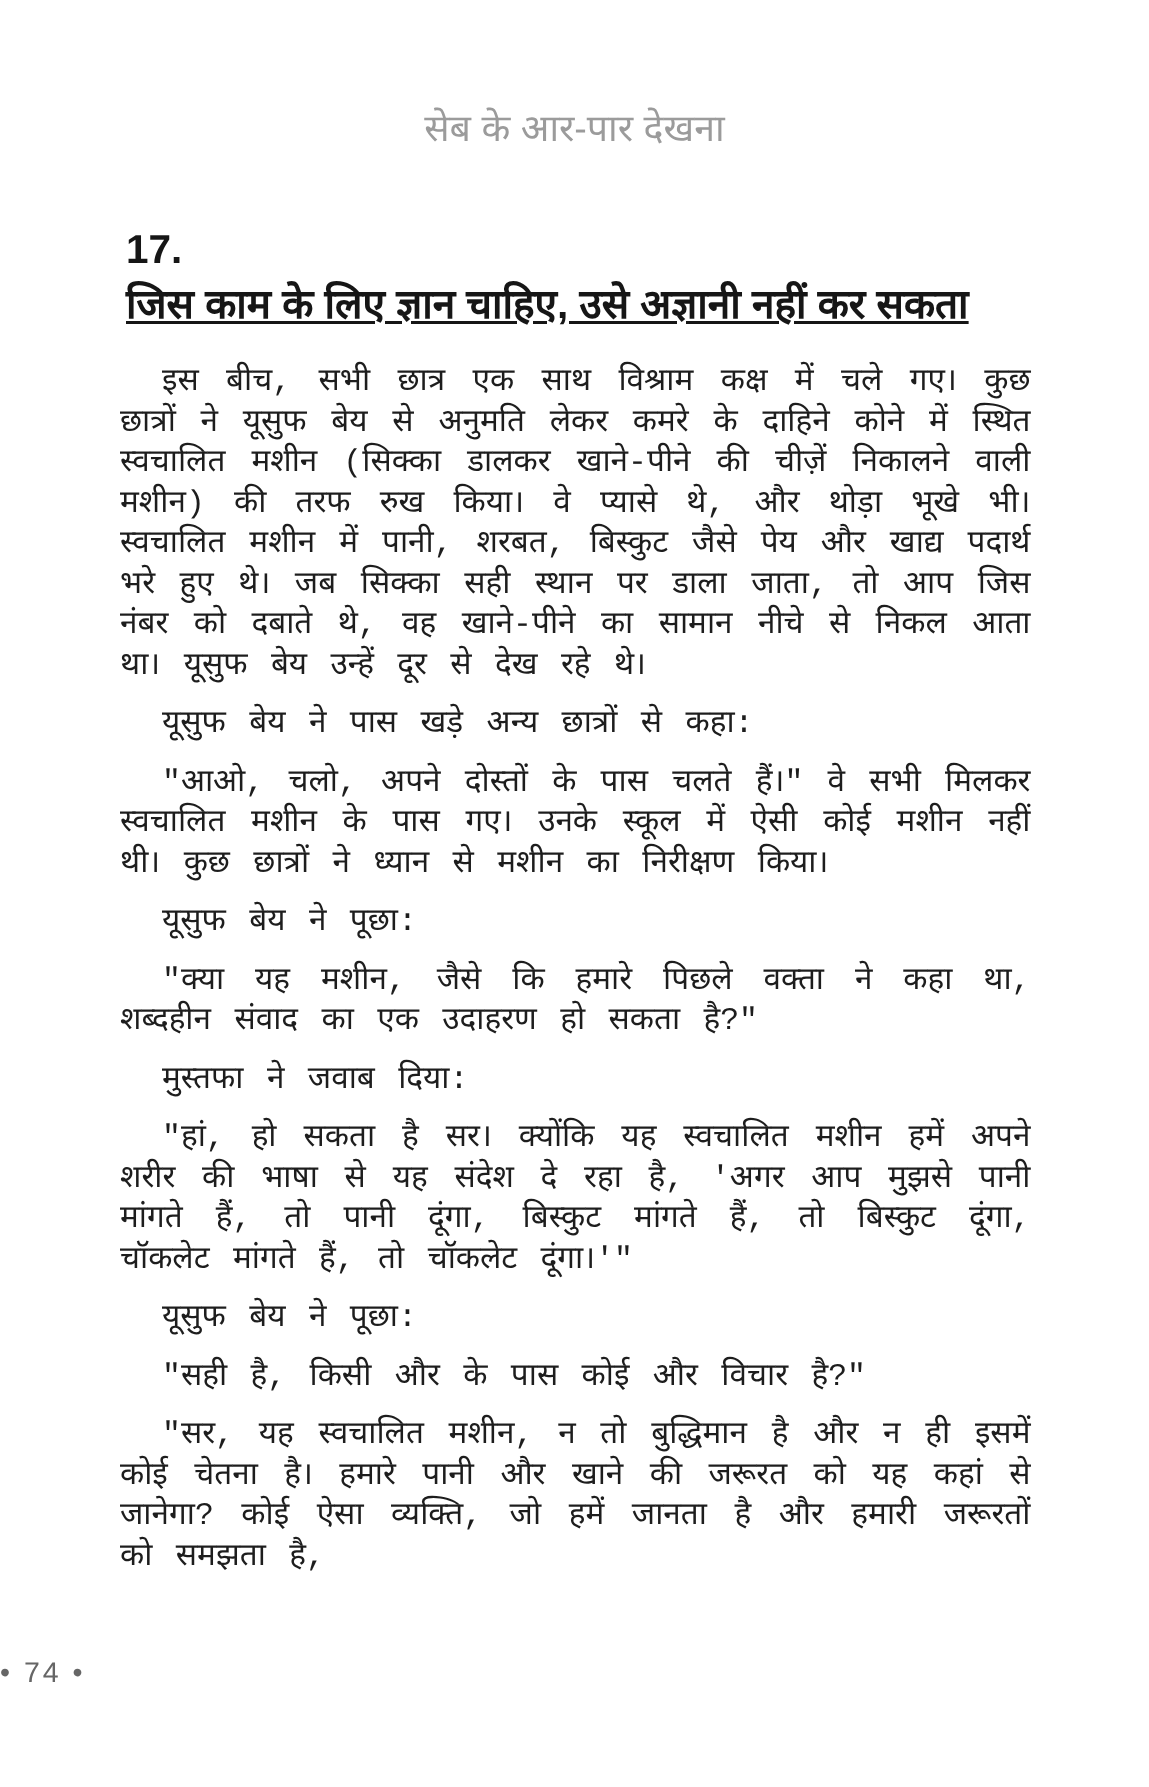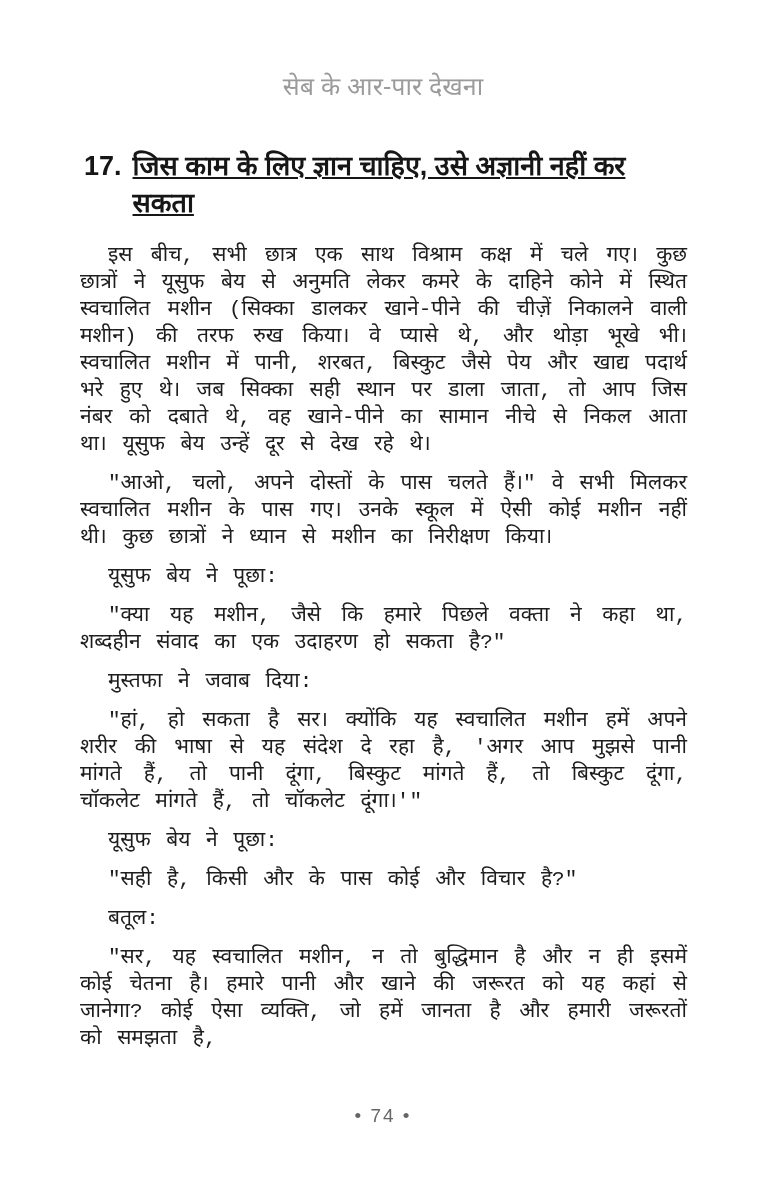--- a/index.html
+++ b/index.html
@@ -24,20 +24,21 @@
     font-weight: 400;
   }
   .chapter-title {
     display: flex;
     align-items: flex-start;
     margin: 46px 80px 0 84px;
     color: #161616;
     font-weight: 700;
     font-size: 27px;
     line-height: 37px;
+    flex-direction: column;
   }
   .chapter-title .num {
     flex: 0 0 auto;
     padding-right: 11px;
   }
   .chapter-title .txt {
     flex: 1 1 auto;
     text-decoration: underline;
   }
   .body-text {
@@ -51,46 +52,45 @@
   .body-text p {
     margin: 0 0 12px 0;
     text-indent: 28px;
     font-family: Liberation Mono, monospace;
   }
   .page-footer {
     position: absolute;
     bottom: 64px;
     left: 0;
     width: 100%;
-    text-align: center;
     color: #666666;
     font-size: 19px;
     letter-spacing: 2px;
   }
 </style>
 </head>
 <body>
 
 <div class="page">
 
   <div class="running-header">सेब के आर-पार देखना</div>
 
   <div class="chapter-title">
     <span class="num">17.</span>
     <span class="txt">जिस काम के लिए ज्ञान चाहिए, उसे अज्ञानी नहीं कर सकता</span>
   </div>
 
   <div class="body-text">
     <p>इस बीच, सभी छात्र एक साथ विश्राम कक्ष में चले गए। कुछ छात्रों ने यूसुफ बेय से अनुमति लेकर कमरे के दाहिने कोने में स्थित स्वचालित मशीन (सिक्का डालकर खाने-पीने की चीज़ें निकालने वाली मशीन) की तरफ रुख किया। वे प्यासे थे, और थोड़ा भूखे भी। स्वचालित मशीन में पानी, शरबत, बिस्कुट जैसे पेय और खाद्य पदार्थ भरे हुए थे। जब सिक्का सही स्थान पर डाला जाता, तो आप जिस नंबर को दबाते थे, वह खाने-पीने का सामान नीचे से निकल आता था। यूसुफ बेय उन्हें दूर से देख रहे थे।</p>
+    <p>यूसुफ बेय ने पास खड़े अन्य छात्रों से कहा:</p>
     <p>"आओ, चलो, अपने दोस्तों के पास चलते हैं।" वे सभी मिलकर स्वचालित मशीन के पास गए। उनके स्कूल में ऐसी कोई मशीन नहीं थी। कुछ छात्रों ने ध्यान से मशीन का निरीक्षण किया।</p>
     <p>यूसुफ बेय ने पूछा:</p>
     <p>"क्या यह मशीन, जैसे कि हमारे पिछले वक्ता ने कहा था, शब्दहीन संवाद का एक उदाहरण हो सकता है?"</p>
     <p>मुस्तफा ने जवाब दिया:</p>
     <p>"हां, हो सकता है सर। क्योंकि यह स्वचालित मशीन हमें अपने शरीर की भाषा से यह संदेश दे रहा है, 'अगर आप मुझसे पानी मांगते हैं, तो पानी दूंगा, बिस्कुट मांगते हैं, तो बिस्कुट दूंगा, चॉकलेट मांगते हैं, तो चॉकलेट दूंगा।'"</p>
     <p>यूसुफ बेय ने पूछा:</p>
     <p>"सही है, किसी और के पास कोई और विचार है?"</p>
-    <p>बतूल:</p>
     <p>"सर, यह स्वचालित मशीन, न तो बुद्धिमान है और न ही इसमें कोई चेतना है। हमारे पानी और खाने की जरूरत को यह कहां से जानेगा? कोई ऐसा व्यक्ति, जो हमें जानता है और हमारी जरूरतों को समझता है,</p>
   </div>
 
   <div class="page-footer">• 74 •</div>
 
 </div>
 
 </body></html>

